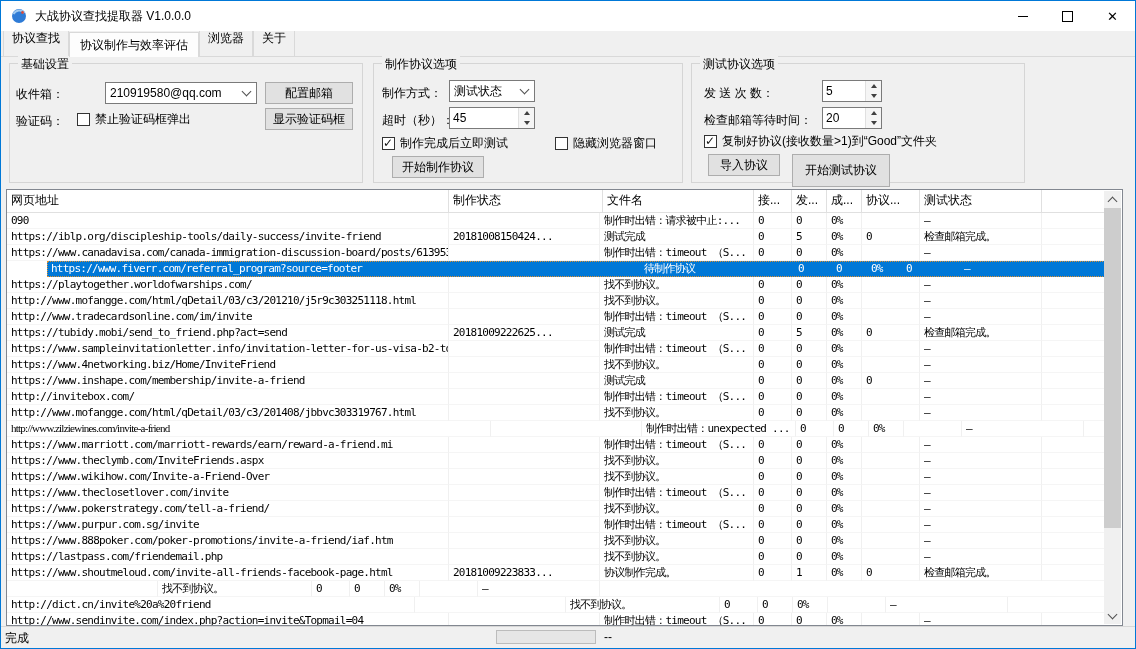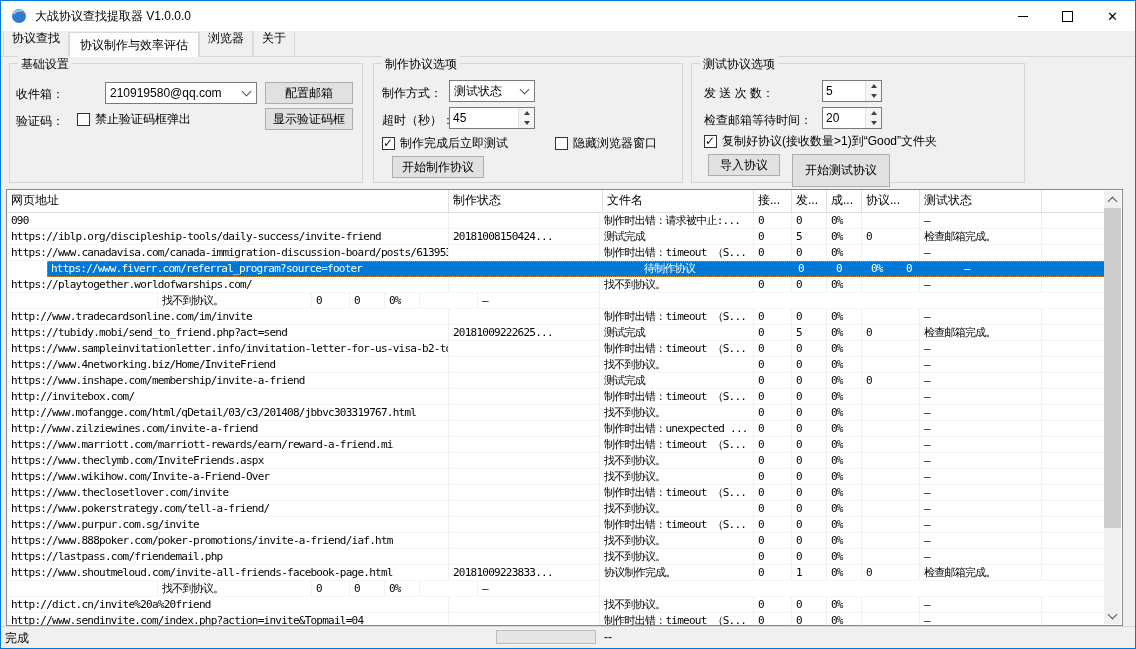--- a/index.html
+++ b/index.html
@@ -241,20 +241,21 @@
           <div class="td" style="width: 151px;"></div>
           <div class="td" style="width: 154px;">找不到协议。</div>
           <div class="td" style="width: 38px;">0</div>
           <div class="td" style="width: 35px;">0</div>
           <div class="td" style="width: 35px;">0%</div>
           <div class="td" style="width: 58px;"></div>
           <div class="td" style="width: 122px;">—</div>
           <div class="td filler"></div>
         </div>
         <div class="tr">
+          <div class="td" style="width: 442px;">http://www.mofangge.com/html/qDetail/03/c3/201210/j5r9c303251118.html</div>
           <div class="td" style="width: 151px;"></div>
           <div class="td" style="width: 154px;">找不到协议。</div>
           <div class="td" style="width: 38px;">0</div>
           <div class="td" style="width: 35px;">0</div>
           <div class="td" style="width: 35px;">0%</div>
           <div class="td" style="width: 58px;"></div>
           <div class="td" style="width: 122px;">—</div>
           <div class="td filler"></div>
         </div>
         <div class="tr">
@@ -328,21 +329,21 @@
           <div class="td" style="width: 151px;"></div>
           <div class="td" style="width: 154px;">找不到协议。</div>
           <div class="td" style="width: 38px;">0</div>
           <div class="td" style="width: 35px;">0</div>
           <div class="td" style="width: 35px;">0%</div>
           <div class="td" style="width: 58px;"></div>
           <div class="td" style="width: 122px;">—</div>
           <div class="td filler"></div>
         </div>
         <div class="tr">
-          <div class="td" style="width: 442px;">http://www.zilziewines.com/invite-a-friend</div>
+          <div class="td" style="width: 484px; font-family: Liberation Serif, serif;">http://www.zilziewines.com/invite-a-friend</div>
           <div class="td" style="width: 151px;"></div>
           <div class="td" style="width: 154px;">制作时出错：unexpected ...</div>
           <div class="td" style="width: 38px;">0</div>
           <div class="td" style="width: 35px;">0</div>
           <div class="td" style="width: 35px;">0%</div>
           <div class="td" style="width: 58px;"></div>
           <div class="td" style="width: 122px;">—</div>
           <div class="td filler"></div>
         </div>
         <div class="tr">
@@ -448,21 +449,21 @@
           <div class="td" style="width: 151px;"></div>
           <div class="td" style="width: 154px;">找不到协议。</div>
           <div class="td" style="width: 38px;">0</div>
           <div class="td" style="width: 35px;">0</div>
           <div class="td" style="width: 35px;">0%</div>
           <div class="td" style="width: 58px;"></div>
           <div class="td" style="width: 122px;">—</div>
           <div class="td filler"></div>
         </div>
         <div class="tr">
-          <div class="td" style="width: 442px;">http://dict.cn/invite%20a%20friend</div>
+          <div class="td" style="width: 408px;">http://dict.cn/invite%20a%20friend</div>
           <div class="td" style="width: 151px;"></div>
           <div class="td" style="width: 154px;">找不到协议。</div>
           <div class="td" style="width: 38px;">0</div>
           <div class="td" style="width: 35px;">0</div>
           <div class="td" style="width: 35px;">0%</div>
           <div class="td" style="width: 58px;"></div>
           <div class="td" style="width: 122px;">—</div>
           <div class="td filler"></div>
         </div>
         <div class="tr">

